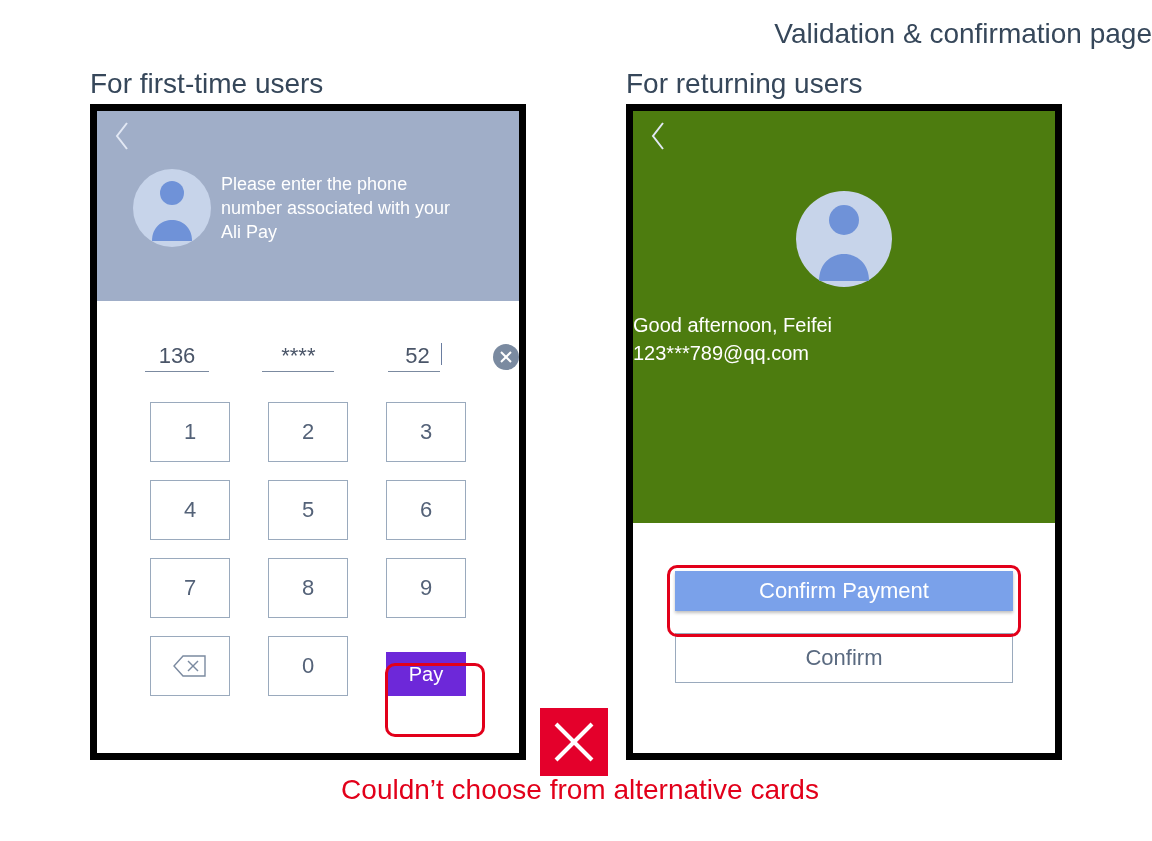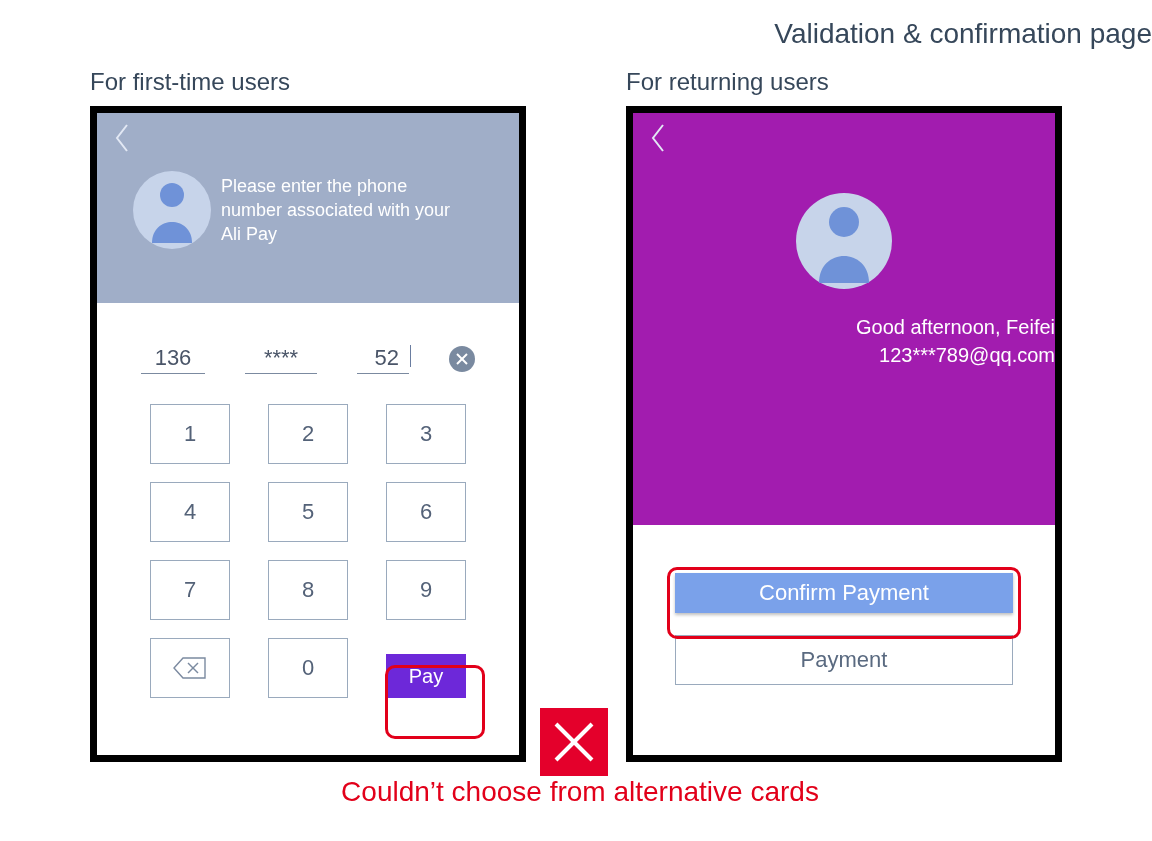--- a/index.html
+++ b/index.html
@@ -18,24 +18,24 @@
     padding-top: 18px;
     padding-bottom: 18px;
   }
   .columns {
     display: flex;
     justify-content: center;
     gap: 100px;
     position: relative;
   }
   .col-title {
-    font-size: 24px;
+    font-size: 28px;
     color: #36475a;
     font-weight: 400;
-    margin-bottom: 10px;
+    margin-bottom: 4px;
   }
   .phone {
     width: 436px;
     height: 656px;
     border: 7px solid #000;
     background: #fff;
     position: relative;
     overflow: hidden;
   }
   
@@ -69,23 +69,24 @@
   }
   .header-text {
     color: #fff;
     font-size: 18px;
     line-height: 1.35;
     max-width: 230px;
   }
   .phone-input-row {
     display: flex;
     align-items: center;
-    justify-content: center;
+    justify-content: space-between;
     gap: 40px;
     margin-top: 40px;
+    margin-left: 48px;
   }
   .seg {
     border: none;
     border-bottom: 1px solid #7b8aa0;
     font-size: 22px;
     color: #4a5568;
     text-align: center;
     padding: 2px 2px 2px 2px;
     background: transparent;
     outline: none;
@@ -143,25 +144,25 @@
     border: 3px solid #e2001a;
     border-radius: 10px;
     pointer-events: none;
   }
   .left .pay-highlight {
     width: 100px; height: 74px;
     bottom: 16px; right: 34px;
   }
   
   .right-header {
-    background: #a21caf;
+    background: #4d7c0f;
     height: 412px;
     position: relative;
     padding-top: 10px;
-    text-align: right;
+    text-align: left;
   }
   .right-header .back-chevron {
     position: absolute;
     top: 10px; left: 16px;
   }
   .avatar-big {
     width: 96px; height: 96px;
     border-radius: 50%;
     background: #c7d4ea;
     margin: 70px auto 0 auto;
@@ -303,21 +304,21 @@
           </svg>
         </div>
         <div class="greet">
           <div>Good afternoon, Feifei</div>
           <div>123***789@qq.com</div>
         </div>
       </div>
 
       <div class="btn-area">
         <button class="confirm-btn">Confirm Payment</button>
-        <button class="cancel-btn">Payment</button>
+        <button class="cancel-btn">Confirm</button>
       </div>
 
       <div class="pay-highlight"></div>
     </div>
   </div>
 
   <div class="x-badge">
     <svg width="44" height="44" viewBox="0 0 44 44">
       <line x1="4" y1="4" x2="40" y2="40" stroke="#fff" stroke-width="4"></line>
       <line x1="40" y1="4" x2="4" y2="40" stroke="#fff" stroke-width="4"></line>

